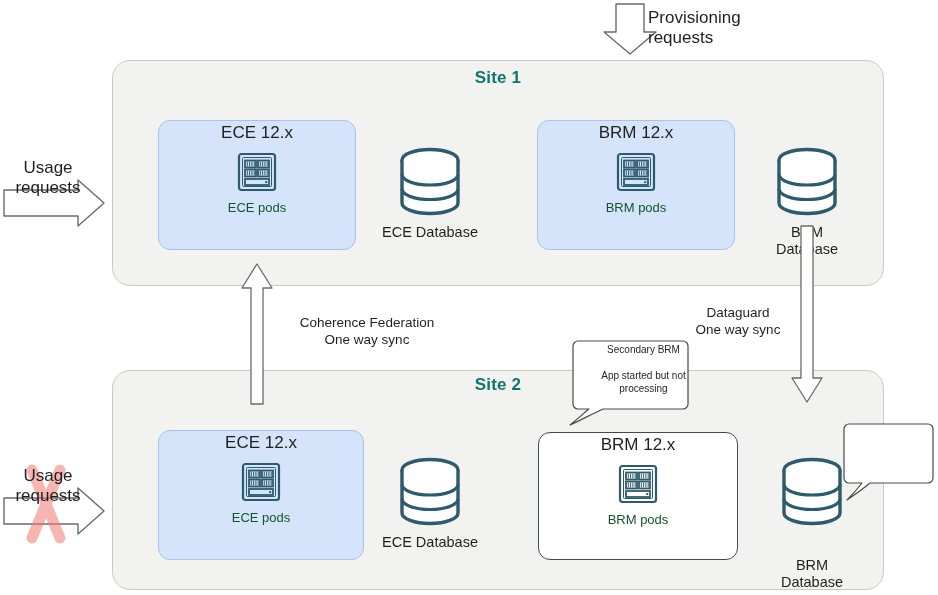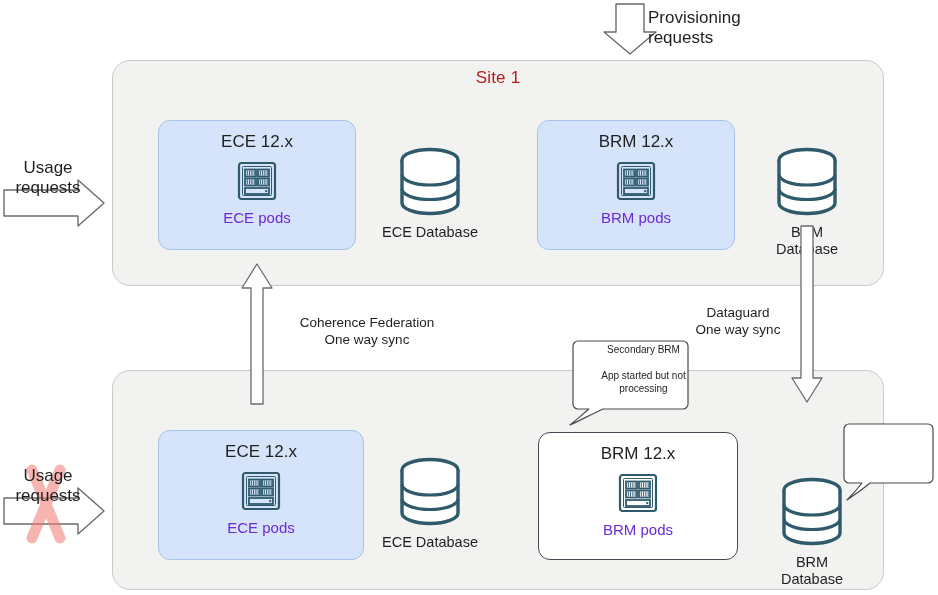--- a/index.html
+++ b/index.html
@@ -24,22 +24,22 @@
   .site-box {
     position: absolute;
     background: #f2f2f0;
     border: 1px solid #c9c9c6;
     border-radius: 18px;
     box-sizing: border-box;
   }
   .site-title {
     position: absolute;
     font-size: 17px;
-    font-weight: normal;
-    color: #b91c1c;
+    font-weight: bold;
+    color: #0f766e;
     letter-spacing: 0.2px;
     white-space: nowrap;
     text-align: center;
   }
 
   
   .app-box {
     position: absolute;
     border-radius: 12px;
     box-sizing: border-box;
@@ -52,29 +52,29 @@
     background: #d6e4fb;
     border: 1px solid #a8c3ea;
   }
   .app-box.white {
     background: #ffffff;
     border: 1.5px solid #3f4a54;
   }
   .app-title {
     font-size: 17px;
     color: #1f1f1f;
-    margin-top: 11px;
+    margin-top: 2px;
     white-space: nowrap;
   }
   .app-icon {
     margin-top: 8px;
   }
   .app-label {
-    font-size: 15px;
-    color: #6d28d9;
+    font-size: 13px;
+    color: #14532d;
     margin-top: 7px;
     white-space: nowrap;
   }
 
   
   .db-group {
     position: absolute;
     display: flex;
     flex-direction: column;
     align-items: center;
@@ -219,20 +219,21 @@
         <path d="M5 14 L5 57 A28 10.5 0 0 0 61 57 L61 14" fill="#ffffff" stroke="#2e5a6b" stroke-width="3.4" stroke-linejoin="round"></path>
         <path d="M5 28.5 A28 10.5 0 0 0 61 28.5" fill="none" stroke="#2e5a6b" stroke-width="3.2"></path>
         <path d="M5 43 A28 10.5 0 0 0 61 43" fill="none" stroke="#2e5a6b" stroke-width="3.2"></path>
       </svg>
     </div>
     <div class="db-label">BRM
 Database</div>
   </div>
 
   <div class="site-box" style="left:112px; top:370px; width:772px; height:220px;"></div>
+  <div class="site-title" style="left:438px; top:375px; width:120px;">Site 2</div>
 
   <div class="app-box blue" style="left:158px; top:430px; width:206px; height:130px;">
     <div class="app-title">ECE 12.x</div>
     <div class="app-icon">
       <svg width="42" height="42" viewBox="0 0 42 42">
         <rect x="3" y="3" width="36" height="36" rx="2.5" fill="none" stroke="#2e5a6b" stroke-width="2.2"></rect>
         <rect x="6.5" y="6.5" width="29" height="29" rx="1" fill="none" stroke="#2e5a6b" stroke-width="1"></rect>
         <rect x="9" y="9.5" width="11" height="7" fill="none" stroke="#2e5a6b" stroke-width="1.8"></rect>
         <line x1="11.3" y1="10.6" x2="11.3" y2="15.4" stroke="#2e5a6b" stroke-width="1"></line>
         <line x1="13.6" y1="10.6" x2="13.6" y2="15.4" stroke="#2e5a6b" stroke-width="1"></line>
@@ -298,21 +299,21 @@
         <line x1="26.6" y1="19.6" x2="26.6" y2="24.4" stroke="#2e5a6b" stroke-width="1"></line>
         <line x1="28.9" y1="19.6" x2="28.9" y2="24.4" stroke="#2e5a6b" stroke-width="1"></line>
         <line x1="31.2" y1="19.6" x2="31.2" y2="24.4" stroke="#2e5a6b" stroke-width="1"></line>
         <rect x="9" y="28" width="24" height="6" fill="none" stroke="#2e5a6b" stroke-width="1.8"></rect>
         <rect x="29.2" y="30.1" width="2" height="2" fill="#2e5a6b"></rect>
       </svg>
     </div>
     <div class="app-label">BRM pods</div>
   </div>
 
-  <div class="db-group" style="left:762px; top:476px; width:100px;">
+  <div class="db-group" style="left:762px; top:456px; width:100px;gap:23px;">
     <div>
       <svg width="66" height="72" viewBox="0 0 66 72">
         <ellipse cx="33" cy="14" rx="28" ry="10.5" fill="#ffffff" stroke="#2e5a6b" stroke-width="3.4"></ellipse>
         <path d="M5 14 L5 57 A28 10.5 0 0 0 61 57 L61 14" fill="#ffffff" stroke="#2e5a6b" stroke-width="3.4" stroke-linejoin="round"></path>
         <path d="M5 28.5 A28 10.5 0 0 0 61 28.5" fill="none" stroke="#2e5a6b" stroke-width="3.2"></path>
         <path d="M5 43 A28 10.5 0 0 0 61 43" fill="none" stroke="#2e5a6b" stroke-width="3.2"></path>
       </svg>
     </div>
     <div class="db-label">BRM
 Database</div>

